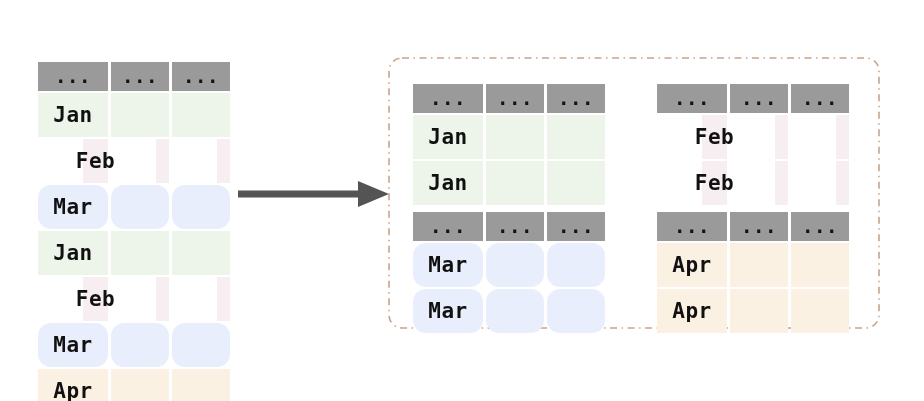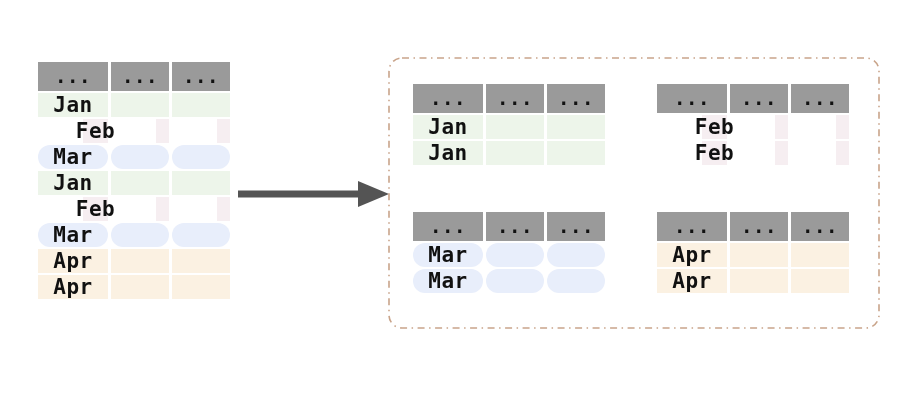--- a/index.html
+++ b/index.html
@@ -8,21 +8,21 @@
     background:var(--bg,#ffffff);
     font-family:"DejaVu Sans Mono","Liberation Mono",monospace;
   }
   .canvas{position:relative;width:924px;height:401px;overflow:hidden;}
 
   .tbl{position:absolute;}
   .row{
     display:grid;
     grid-template-columns:70px 58px 58px;
     column-gap:3px;
-    height:24px;
+    height:44px;
     margin-bottom:2px;
   }
   .row.hdr{height:29px;}
   .cell{
     display:flex;align-items:center;justify-content:center;
     font-weight:700;font-size:21px;line-height:1;
     color:var(--txt,#111111);
     letter-spacing:0.5px;
   }
   .cell.h{background:var(--hdr,#9a9a9a);font-size:19px;}

